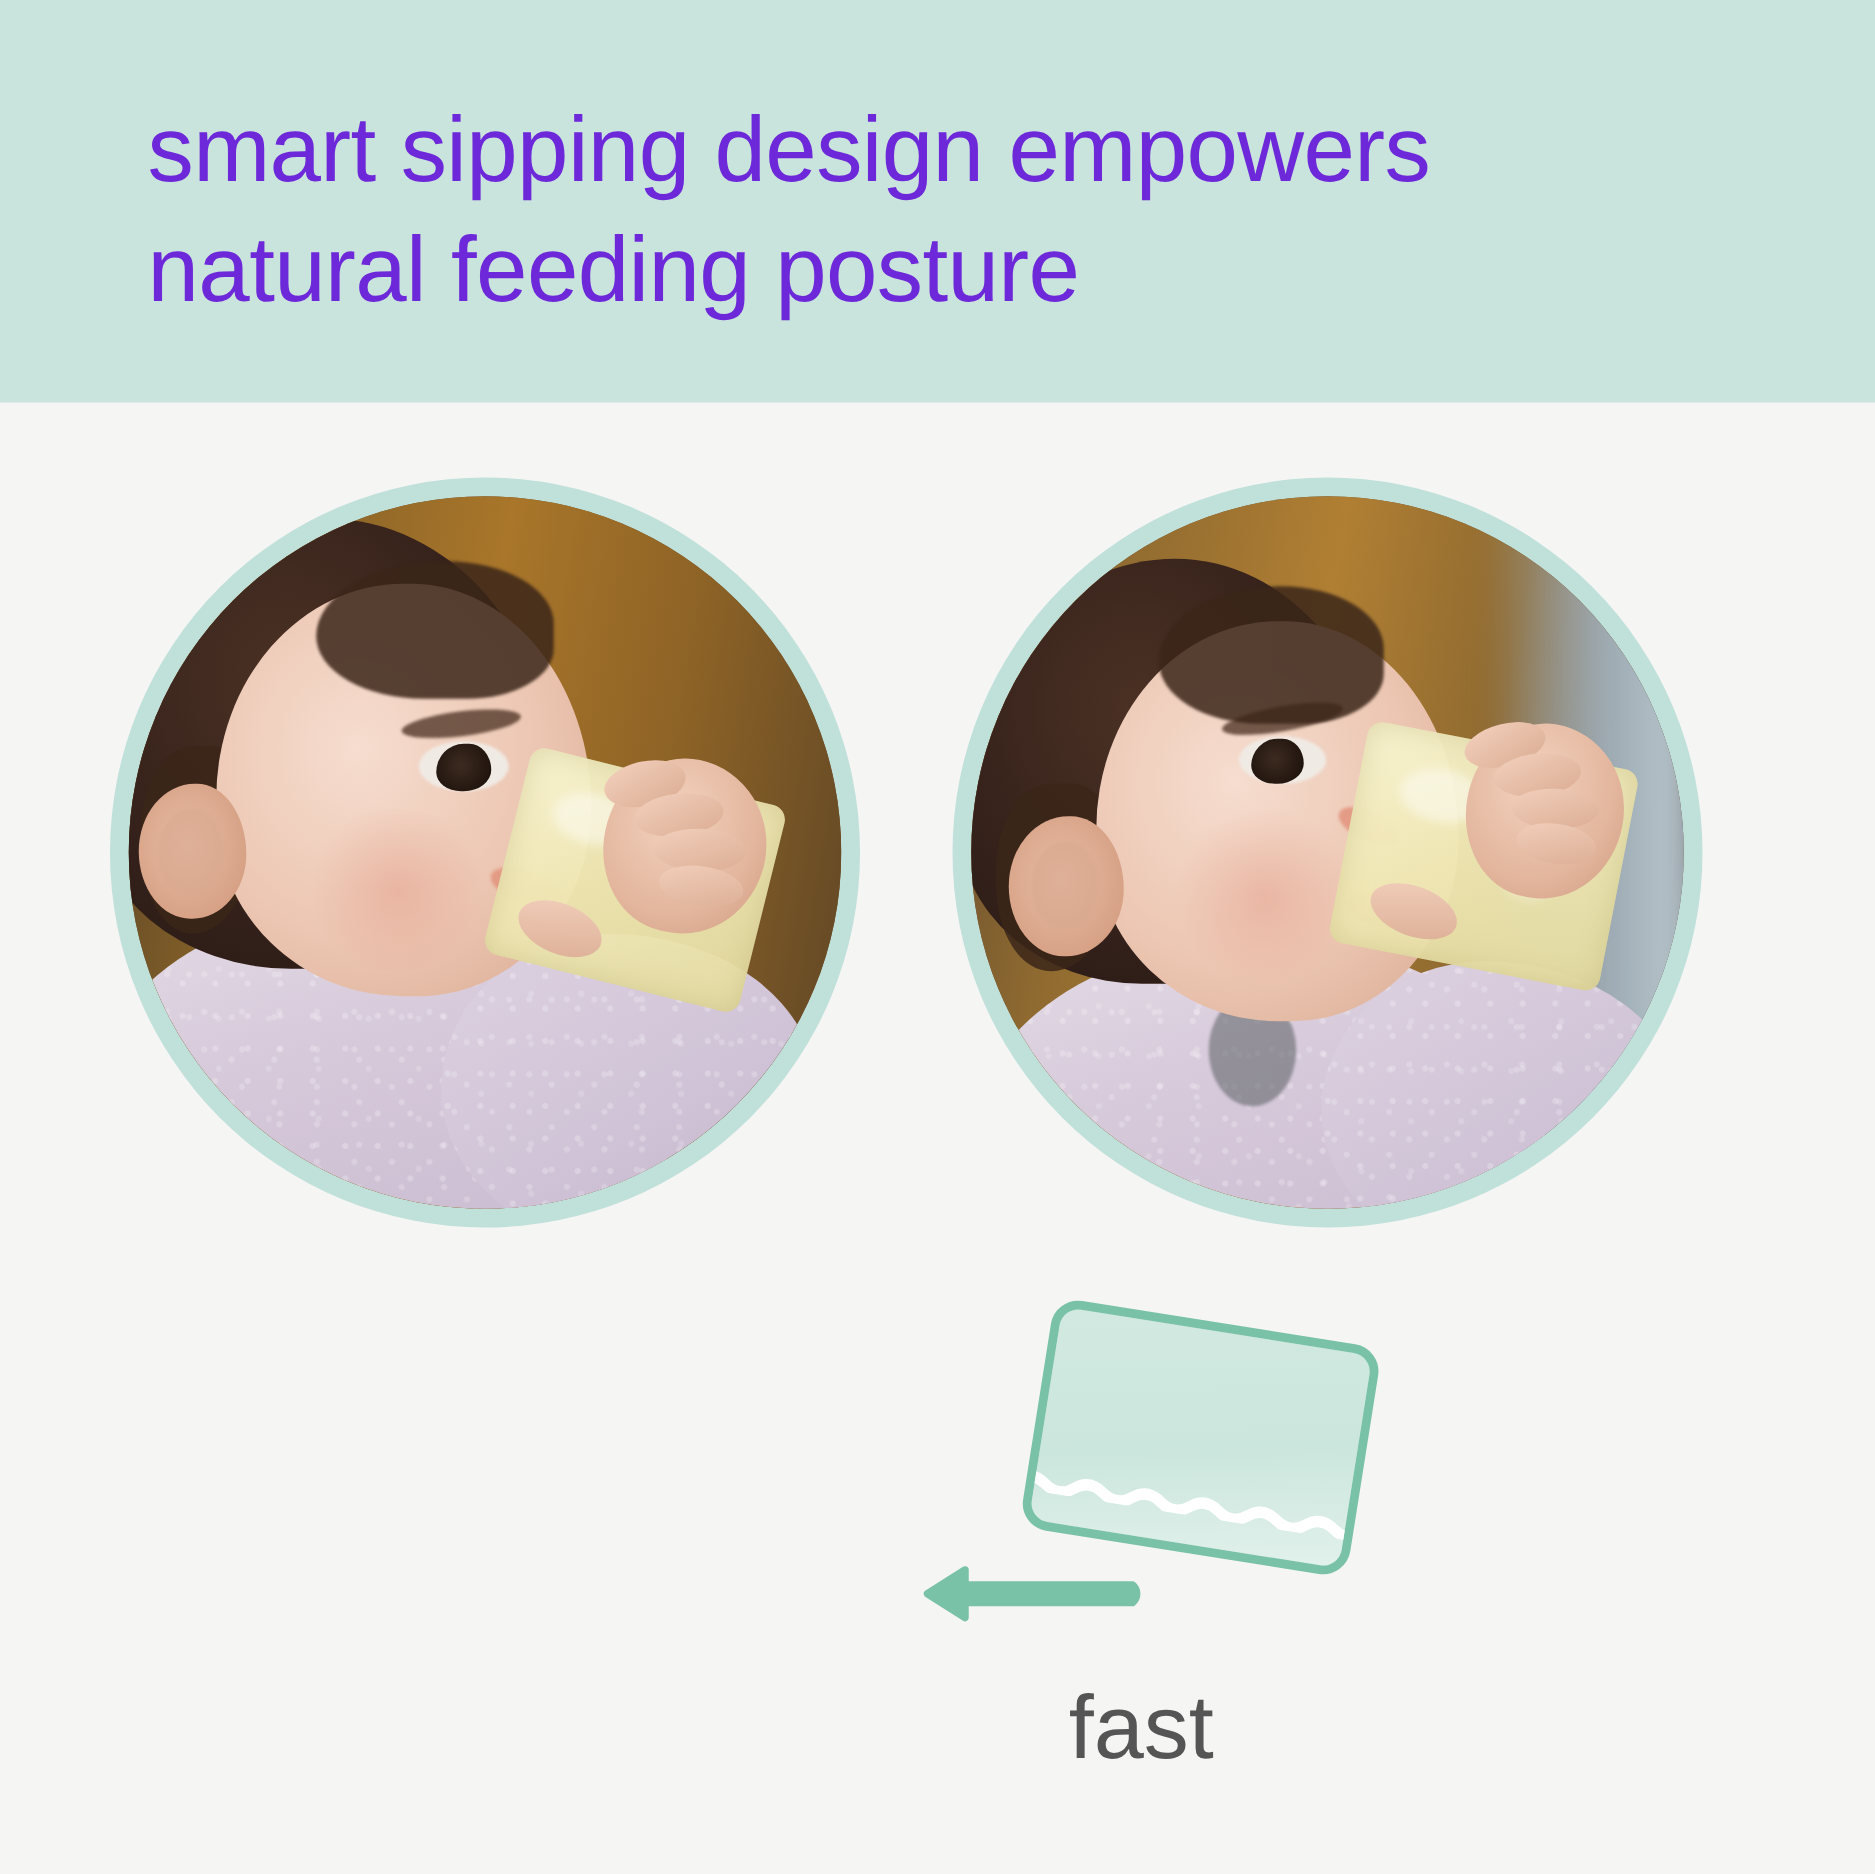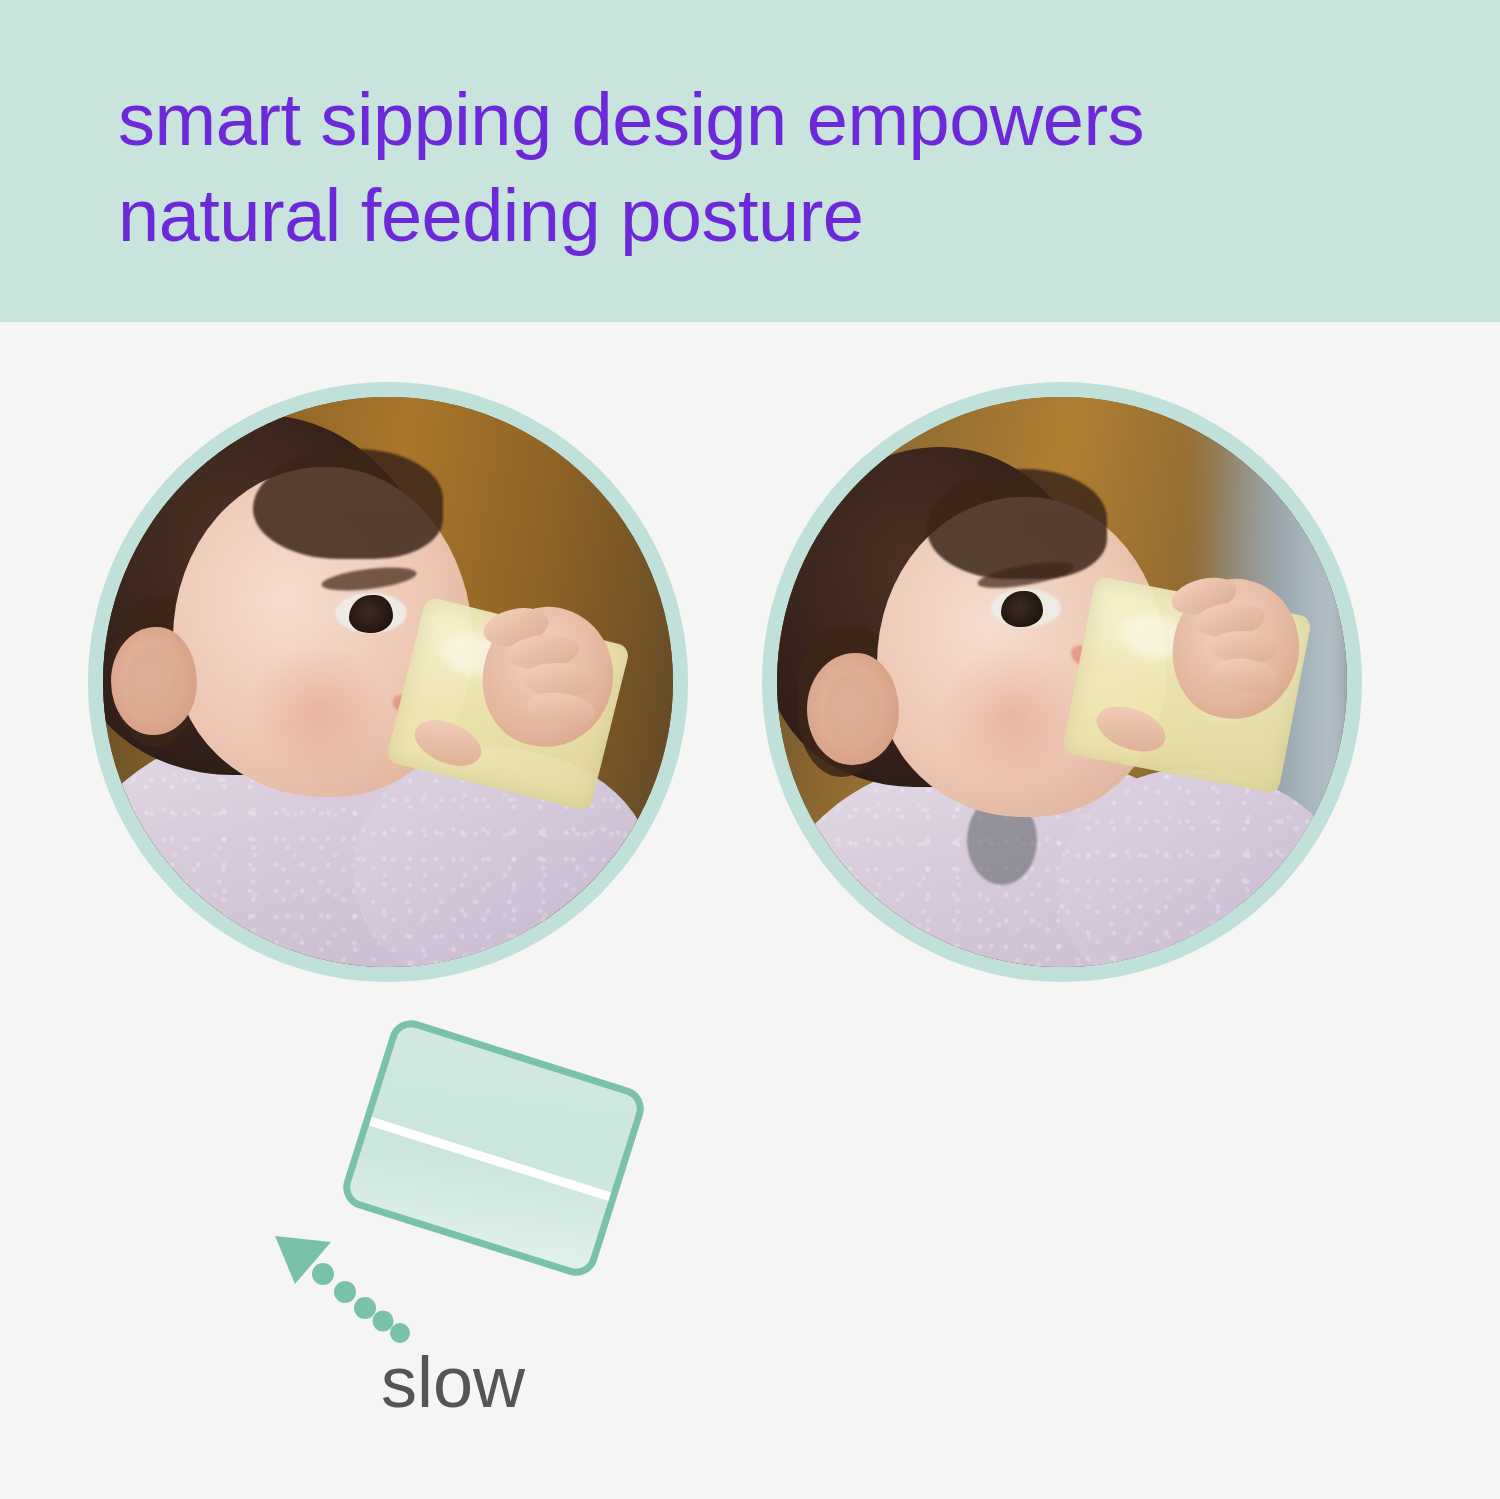--- a/index.html
+++ b/index.html
@@ -382,33 +382,32 @@
         <div class="finger" style="left:432px; top:234px; width:70px; height:32px; transform:rotate(2deg);"></div>
         <div class="finger" style="left:436px; top:262px; width:64px; height:32px; transform:rotate(8deg);"></div>
         <div class="finger" style="left:318px; top:312px; width:72px; height:40px; transform:rotate(20deg);"></div>
       </div>
     </div>
   </div>
 </div>
 
 <div class="diagram-row">
 
-  <div class="diagram slow">
-
-    <div class="bottle-shape slow-b">
-      <div class="liquid-flat"></div>
+
+  <div class="diagram fast">
+
+    <div class="bottle-shape fast-b">
+      <div class="liquid-wave">
+        <svg viewBox="0 0 300 18" preserveAspectRatio="none">
+          <path d="M0,11 Q12,2 25,11 T50,11 T75,11 T100,11 T125,11 T150,11 T175,11 T200,11 T225,11 T250,11 T275,11 T300,11" stroke="#ffffff" stroke-width="9" fill="none" stroke-linecap="round"></path>
+        </svg>
+      </div>
     </div>
 
-    <div class="arrow-slow">
-      <svg viewBox="0 0 140 110" width="140" height="110">
-        <polygon points="6,18 62,24 26,66" fill="#79c2a8"></polygon>
-        <circle cx="54" cy="56" r="11" fill="#79c2a8"></circle>
-        <circle cx="76" cy="74" r="11" fill="#79c2a8"></circle>
-        <circle cx="96" cy="90" r="11" fill="#79c2a8"></circle>
-        <circle cx="114" cy="103" r="10.5" fill="#79c2a8"></circle>
-        <circle cx="131" cy="115" r="10" fill="#79c2a8"></circle>
+    <div class="arrow-fast">
+      <svg viewBox="0 0 190 70" width="190" height="70">
+        <path d="M42,16 L12,35 L42,54 L42,42 L176,42 A9,9 0 0 0 176,28 L42,28 Z" fill="#79c2a8" stroke="#79c2a8" stroke-width="6" stroke-linejoin="round"></path>
       </svg>
     </div>
 
-    <div class="speed-label">slow</div>
+    <div class="speed-label">fast</div>
   </div>
-
 </div>
 
 </body></html>

